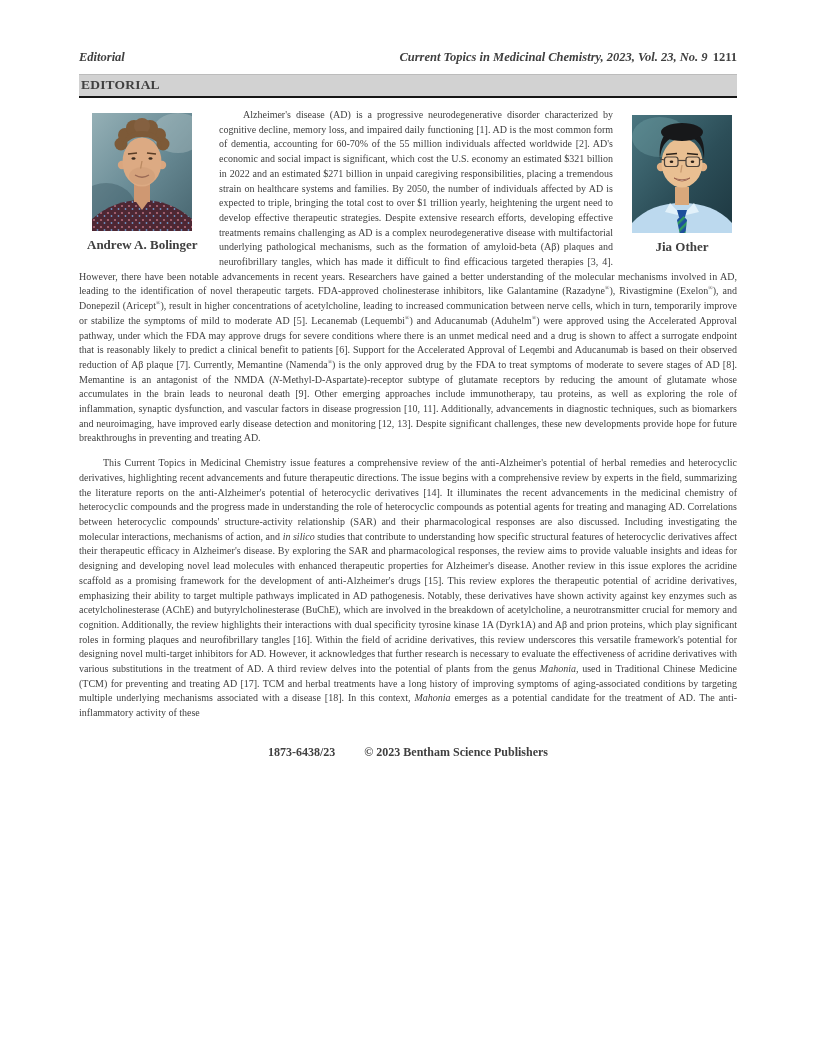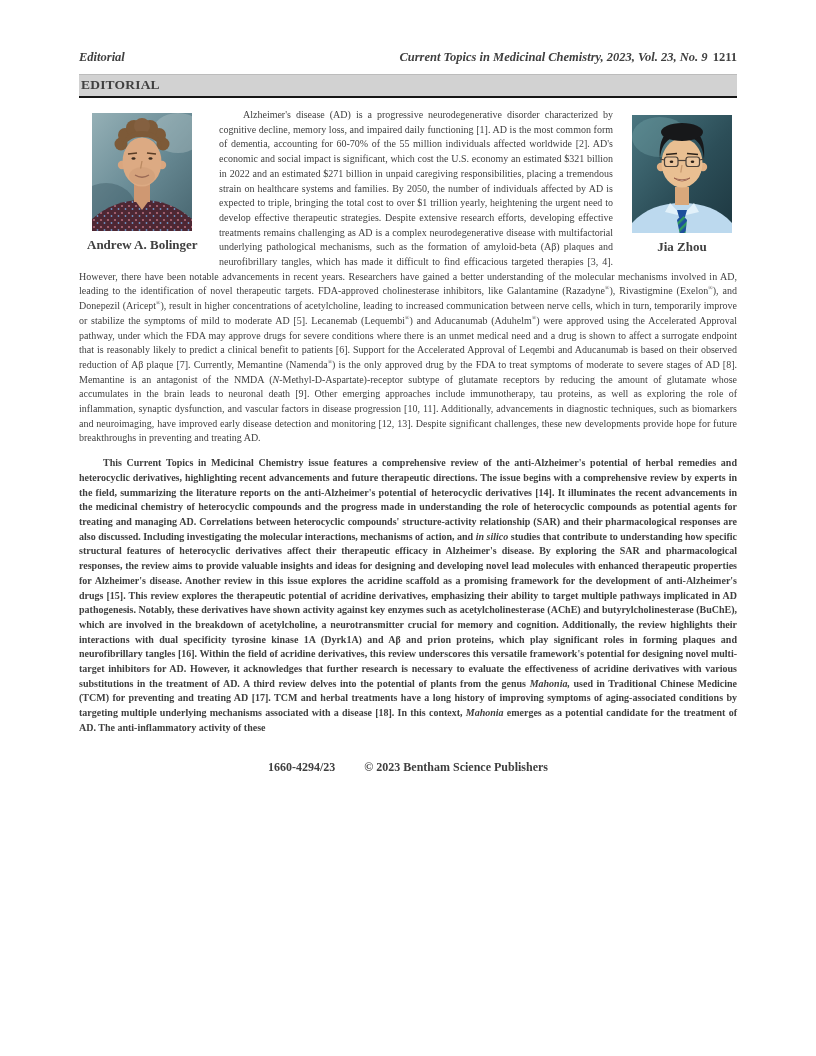--- a/index.html
+++ b/index.html
@@ -45,21 +45,21 @@
   .fig figcaption{
     font-weight:bold;font-size:13px;margin-top:6px;white-space:nowrap;
   }
   .para{
     margin:0;
     font-size:10px;
     line-height:14.7px;
     text-align:justify;
   }
   .indent{text-indent:24px;}
-  .p2{margin-top:10px;font-weight:bold;}
+  .p2{margin-top:10px;}
   .para sup{font-size:58%;vertical-align:super;line-height:0;}
   .para i{font-style:italic;}
   .page-footer{
     clear:both;
     margin-top:24px;
     text-align:center;
     font-size:12px;font-weight:bold;
     white-space:nowrap;
   }
   .page-footer .copyright{margin-left:26px;text-align:center;}
@@ -157,25 +157,25 @@
         <rect x="32.5" y="42" width="13.5" height="9.5" rx="2.5" fill="#ffffff" fill-opacity="0.10" stroke="#4a4038" stroke-width="1.2"></rect>
         <rect x="54" y="42" width="13.5" height="9.5" rx="2.5" fill="#ffffff" fill-opacity="0.10" stroke="#4a4038" stroke-width="1.2"></rect>
         <path d="M46,45.5 L54,45.5" stroke="#4a4038" stroke-width="1.2" fill="none"></path>
         <path d="M32.5,45 L28,44" stroke="#4a4038" stroke-width="1.2" fill="none"></path>
         <path d="M67.5,45 L72,44" stroke="#4a4038" stroke-width="1.2" fill="none"></path>
         <ellipse cx="39.5" cy="46.8" rx="1.8" ry="1.2" fill="#2a1f16"></ellipse>
         <ellipse cx="60.5" cy="46.8" rx="1.8" ry="1.2" fill="#2a1f16"></ellipse>
         <path d="M50,50 L48.8,57.5" stroke="#c6986d" stroke-width="1.3" fill="none"></path>
         <path d="M42,63 Q50,69 58,63 Q50,66.5 42,63 Z" fill="#f7f0e6" stroke="#9a5f4a" stroke-width="0.9"></path>
       </svg>
-      <figcaption>Jia Zhou</figcaption>
+      <figcaption>Jia Other</figcaption>
     </figure>
 
     <p class="para indent"><span>Alzheimer's disease (AD) is a progressive neurodegenerative disorder characterized by cognitive decline, memory loss, and impaired daily functioning [1]. AD is the most common form of dementia, accounting for 60-70% of the 55 million individuals affected worldwide [2]. AD's economic and social impact is significant, which cost the U.S. economy an estimated $321 billion in 2022 and an estimated $271 billion in unpaid caregiving responsibilities, placing a tremendous strain on healthcare systems and families. By 2050, the number of individuals affected by AD is expected to triple, bringing the total cost to over $1 trillion yearly, heightening the urgent need to develop effective therapeutic strategies. Despite extensive research efforts, developing effective treatments remains challenging as AD is a complex neurodegenerative disease with multifactorial underlying pathological mechanisms, such as the formation of amyloid-beta (Aβ) plaques and neurofibrillary tangles, which has made it difficult to find efficacious targeted therapies [3, 4]. However, there have been notable advancements in recent years. Researchers have gained a better understanding of the molecular mechanisms involved in AD, leading to the identification of novel therapeutic targets. FDA-approved cholinesterase inhibitors, like Galantamine (Razadyne</span><sup>®</sup><span>), Rivastigmine (Exelon</span><sup>®</sup><span>), and Donepezil (Aricept</span><sup>®</sup><span>), result in higher concentrations of acetylcholine, leading to increased communication between nerve cells, which in turn, temporarily improve or stabilize the symptoms of mild to moderate AD [5]. Lecanemab (Lequembi</span><sup>®</sup><span>) and Aducanumab (Aduhelm</span><sup>®</sup><span>) were approved using the Accelerated Approval pathway, under which the FDA may approve drugs for severe conditions where there is an unmet medical need and a drug is shown to affect a surrogate endpoint that is reasonably likely to predict a clinical benefit to patients [6]. Support for the Accelerated Approval of Leqembi and Aducanumab is based on their observed reduction of Aβ plaque [7]. Currently, Memantine (Namenda</span><sup>®</sup><span>) is the only approved drug by the FDA to treat symptoms of moderate to severe stages of AD [8]. Memantine is an antagonist of the NMDA (</span><i>N</i><span>-Methyl-D-Aspartate)-receptor subtype of glutamate receptors by reducing the amount of glutamate whose accumulates in the brain leads to neuronal death [9]. Other emerging approaches include immunotherapy, tau proteins, as well as exploring the role of inflammation, synaptic dysfunction, and vascular factors in disease progression [10, 11]. Additionally, advancements in diagnostic techniques, such as biomarkers and neuroimaging, have improved early disease detection and monitoring [12, 13]. Despite significant challenges, these new developments provide hope for future breakthroughs in preventing and treating AD.</span></p>
     <p class="para indent p2"><span>This Current Topics in Medicinal Chemistry issue features a comprehensive review of the anti-Alzheimer's potential of herbal remedies and heterocyclic derivatives, highlighting recent advancements and future therapeutic directions. The issue begins with a comprehensive review by experts in the field, summarizing the literature reports on the anti-Alzheimer's potential of heterocyclic derivatives [14]. It illuminates the recent advancements in the medicinal chemistry of heterocyclic compounds and the progress made in understanding the role of heterocyclic compounds as potential agents for treating and managing AD. Correlations between heterocyclic compounds' structure-activity relationship (SAR) and their pharmacological responses are also discussed. Including investigating the molecular interactions, mechanisms of action, and </span><i>in silico</i><span> studies that contribute to understanding how specific structural features of heterocyclic derivatives affect their therapeutic efficacy in Alzheimer's disease. By exploring the SAR and pharmacological responses, the review aims to provide valuable insights and ideas for designing and developing novel lead molecules with enhanced therapeutic properties for Alzheimer's disease. Another review in this issue explores the acridine scaffold as a promising framework for the development of anti-Alzheimer's drugs [15]. This review explores the therapeutic potential of acridine derivatives, emphasizing their ability to target multiple pathways implicated in AD pathogenesis. Notably, these derivatives have shown activity against key enzymes such as acetylcholinesterase (AChE) and butyrylcholinesterase (BuChE), which are involved in the breakdown of acetylcholine, a neurotransmitter crucial for memory and cognition. Additionally, the review highlights their interactions with dual specificity tyrosine kinase 1A (Dyrk1A) and Aβ and prion proteins, which play significant roles in forming plaques and neurofibrillary tangles [16]. Within the field of acridine derivatives, this review underscores this versatile framework's potential for designing novel multi-target inhibitors for AD. However, it acknowledges that further research is necessary to evaluate the effectiveness of acridine derivatives with various substitutions in the treatment of AD. A third review delves into the potential of plants from the genus </span><i>Mahonia,</i><span> used in Traditional Chinese Medicine (TCM) for preventing and treating AD [17]. TCM and herbal treatments have a long history of improving symptoms of aging-associated conditions by targeting multiple underlying mechanisms associated with a disease [18]. In this context, </span><i>Mahonia</i><span> emerges as a potential candidate for the treatment of AD. The anti-inflammatory activity of these</span></p>
   </div>
 
   <div class="page-footer">
-    <span class="issn">1660-4294/23</span>
+    <span class="issn">1873-6438/23</span>
     <span class="copyright">© 2023 Bentham Science Publishers</span>
   </div>
 
 </div>
 
 </body></html>

